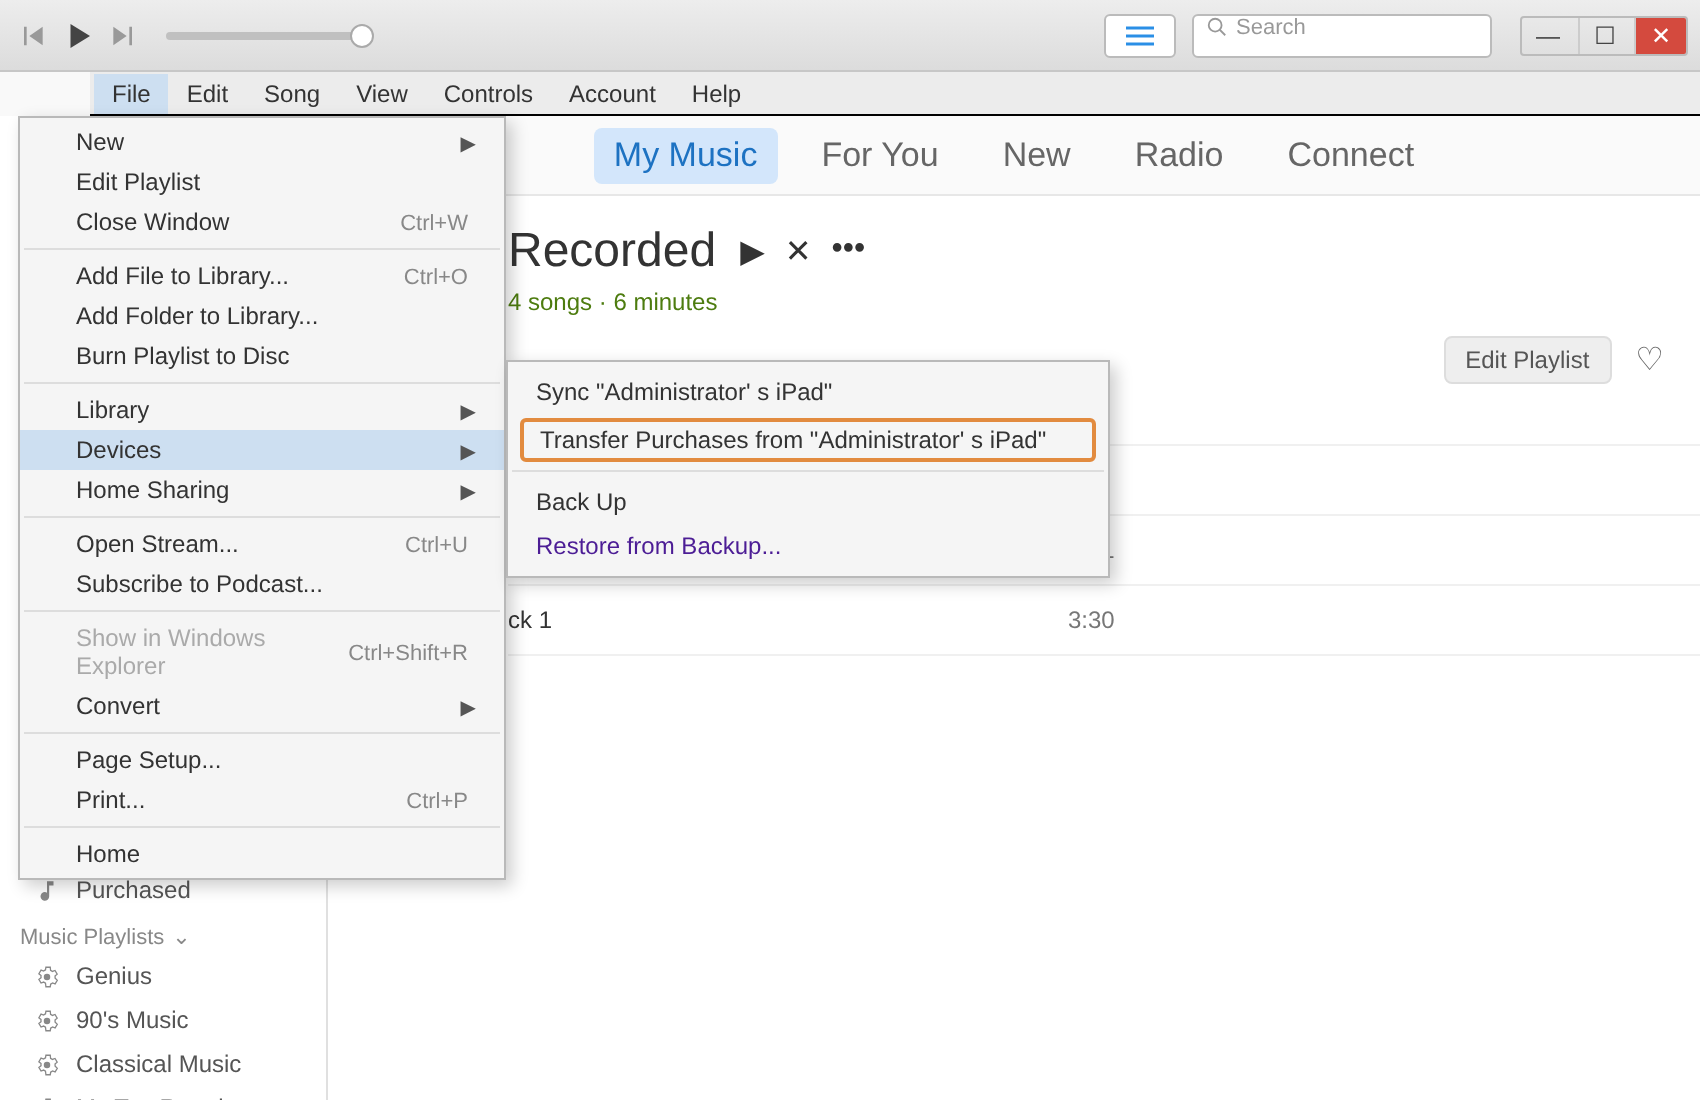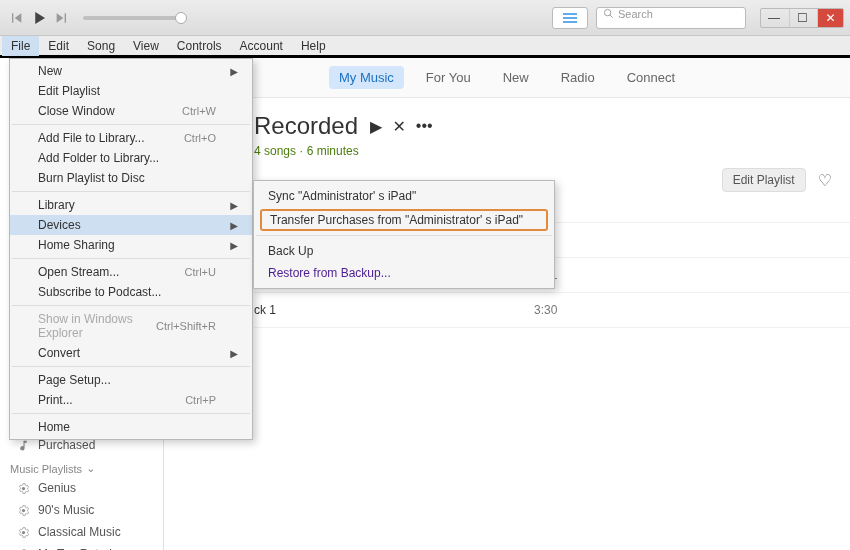--- a/index.html
+++ b/index.html
@@ -15,57 +15,57 @@
   .apple-logo { position:absolute; left:50%; transform:translateX(-50%); color:#666; font-size:18px; }
   .tb-right { margin-left:auto; display:flex; align-items:center; gap:8px; }
   .list-btn { width:36px; height:22px; background:#fff; border:1px solid #bbb; border-radius:3px; display:flex; align-items:center; justify-content:center; color:#2a8fe6;}
   .search-box { width:150px; height:22px; background:#fff; border:1px solid #bbb; border-radius:3px; display:flex; align-items:flex-start; padding:0 6px; color:#999; font-size:11px; gap:4px;}
   .win-ctrl { display:flex; gap:2px; border:1px solid #bbb; border-radius:2px; overflow:hidden; margin-left:6px;}
   .win-ctrl div { width:26px; height:18px; display:flex; align-items:center; justify-content:center; font-size:12px; color:#444; border-left:1px solid #ccc;}
   .win-ctrl div:first-child { border-left:none; }
   .win-close { background:#d44a3e; color:#fff !important; }
 
   
-  .menubar { height: 22px; background:#ececec; border-bottom:3px solid #000000; display:flex; align-items:center; padding:0 2px; font-size:12px; }
+  .menubar { height: 22px; background:#ececec; border-bottom:1px solid #000000; display:flex; align-items:center; padding:0 2px; font-size:12px;margin-left:45px; }
   .menubar .mi { padding:3px 9px; cursor:pointer; }
   .menubar .mi.active { background:#cddff1; }
 
   
   .body-row { display:flex; height: calc(550px - 36px - 22px); }
   .sidebar { width: 164px; background:#fff; border-right:1px solid #e0e0e0; padding-top:310px; font-size:12px; overflow:hidden;}
   .sb-item { display:flex; align-items:center; gap:8px; padding:4px 16px; color:#555; }
   .sb-head { padding:6px 10px 2px; color:#888; font-size:11px; display:flex; align-items:flex-end; gap:4px;}
   .sb-icon { width:14px; height:14px; color:#888; display:flex; align-items:center; justify-content:center; }
 
   .main { flex:1; background:#fff; position:relative; }
 
   
   .nav-tabs { height: 40px; display:flex; align-items:center; justify-content:center; gap:12px; background:#fafafa; border-bottom:1px solid #e7e7e7;}
-  .nav-tab { padding:4px 10px; font-size:13px; color:#666; border-radius:4px; }
+  .nav-tab { padding:4px 10px; font-size:17px; color:#666; border-radius:4px; }
   .nav-tab.active { background:#d3e6fb; color:#1d72c2; }
 
   .content-area { position:relative; padding-left: 90px; }
   .pl-title { font-size:24px; color:#333; margin-top:14px; display:flex; align-items:center; gap:12px;}
   .pl-meta { color:#4d7c0f; font-size:12px; margin-top:4px; }
   .pl-title .micro { font-size:16px; color:#333; display:flex; gap:10px;}
   .right-actions { position:absolute; right:18px; top:56px; display:flex; align-items:center; gap:12px;}
   .edit-pl { background:#eee; border:1px solid #ddd; border-radius:4px; padding:4px 10px; font-size:12px; color:#555;}
   .heart { font-size:16px; color:#666; }
 
   .tracks { margin-top: 30px; }
   .track-row { display:flex; padding:10px 0; border-bottom:1px solid #f0f0f0; }
   .t-name { width:280px; }
   .t-time { width:60px; color:#777; }
 
   
   .dropdown { position:absolute; left:9px; top:58px; width:244px; background:#f5f5f5; border:1px solid #b9b9b9; box-shadow:3px 3px 8px rgba(0,0,0,0.2); z-index:100; padding:2px 0; font-size:12px;}
   .dd-item { display:flex; justify-content:space-between; align-items:center; padding:3px 14px 3px 28px; color:#333; }
   .dd-item.hover { background:#cddff1; }
   .dd-item.disabled { color:#aaa; }
-  .dd-item .shortcut { color:#888; font-size:11px; margin-right:22px;}
+  .dd-item .shortcut { color:#888; font-size:11px; margin-right:4px;}
   .dd-item .sub { color:#555; font-size:10px;}
   .dd-sep { height:1px; background:#ddd; margin:3px 2px; }
 
   
   .submenu { position:absolute; left:253px; top:180px; width:302px; background:#f5f5f5; border:1px solid #b9b9b9; box-shadow:3px 3px 8px rgba(0,0,0,0.2); z-index:101; padding:4px 0; font-size:12px;}
   .sm-item { padding:4px 14px; color:#333; }
   .sm-item.hl { border:2px solid #e28b3f; border-radius:3px; margin:2px 6px; padding:2px 8px;}
   .sm-item.disabled { color:#4c1d95; }
   .sm-sep { height:1px; background:#ddd; margin:4px 2px; }
 

